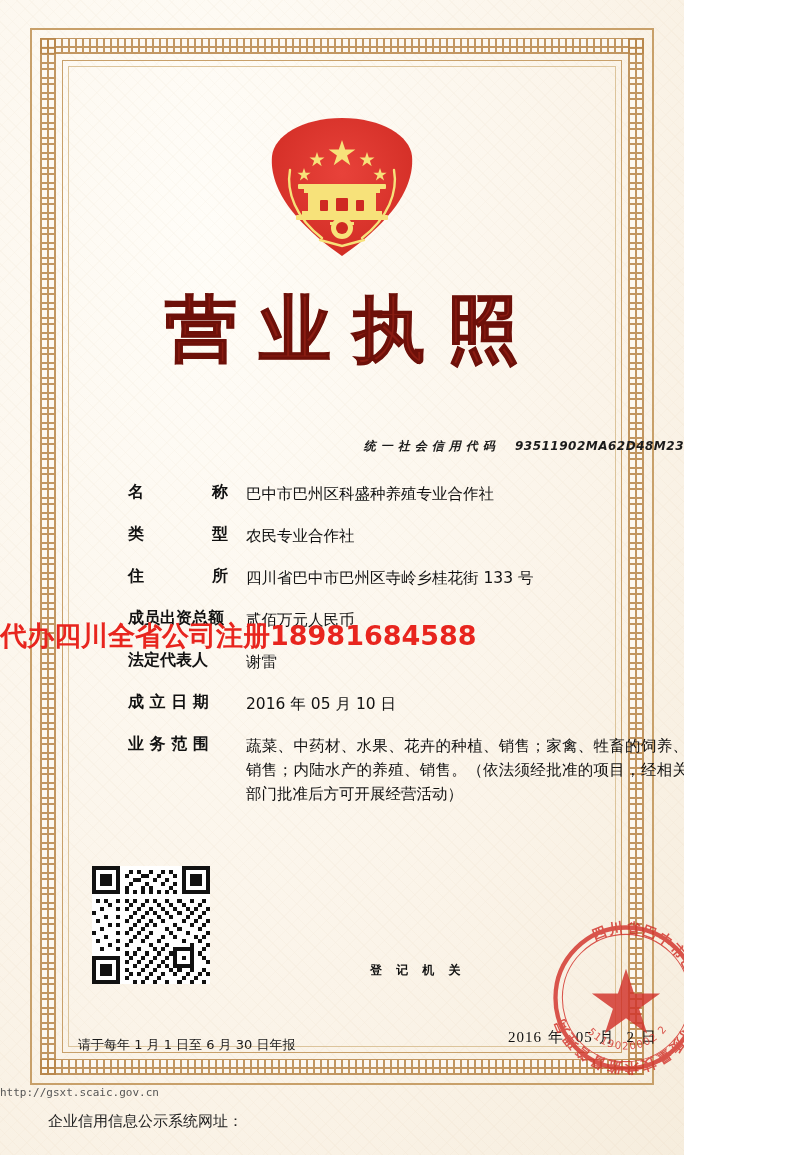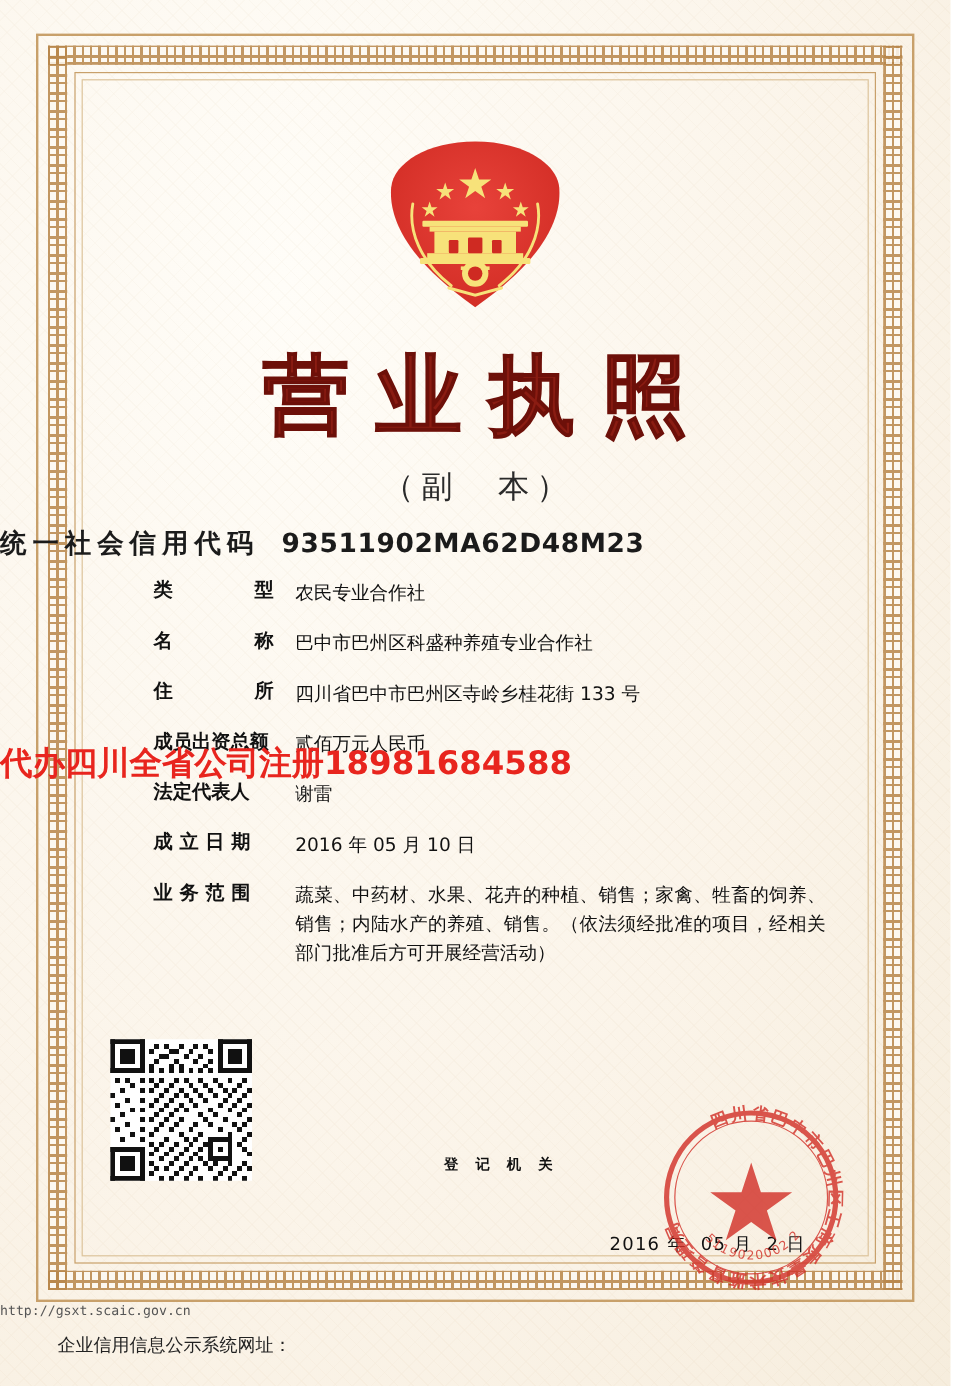--- a/index.html
+++ b/index.html
@@ -8,21 +8,21 @@
     background: #ffffff;
   }
   body {
     width: 800px;
     height: 1155px;
     font-family: "DejaVu Sans", "Liberation Sans", sans-serif;
     overflow: hidden;
   }
   .page {
     position: relative;
-    width: 792px;
+    width: 684px;
     height: 1155px;
     background: #fdf9f2;
     background-image:
       radial-gradient(ellipse at 30% 20%, #fffdf8 0%, #fbf4e9 60%, #f6eddd 100%);
     overflow: hidden;
   }
   
   .frame-outer {
     position: absolute;
     left: 30px; top: 28px; right: 30px; bottom: 70px;
@@ -94,26 +94,27 @@
     font-family: "DejaVu Serif", "Liberation Serif", serif;
     font-size: 26px;
     letter-spacing: 6px;
     text-indent: 6px;
     color: #2a2a2a;
   }
   .credit-code {
     position: absolute;
     top: 438px;
     left: 0; right: 0;
-    text-align: left;
+    text-align: right;
     font-family: "DejaVu Sans", "Liberation Sans", sans-serif;
-    font-size: 22px;
+    font-size: 12px;
     letter-spacing: 1px;
     color: #1b1b1b;
     font-weight: bold;
+    font-style: italic;
   }
   .credit-code .lbl { letter-spacing: 5px; }
   .credit-code .val { margin-left: 10px; letter-spacing: .5px; }
 
   
   .fields {
     position: absolute;
     left: 128px;
     top: 482px;
     width: 560px;
@@ -165,21 +166,21 @@
     color: #111;
   }
   .reg-date {
     position: absolute;
     left: 505px;
     top: 1028px;
     font-size: 15px;
     letter-spacing: 1px;
     color: #111;
   }
-  .reg-date span { margin: 12px 3px; }
+  .reg-date span { margin: 12px 3px; font-family: Liberation Serif, serif; }
 
   
   .seal {
     position: absolute;
     left: 540px;
     top: 912px;
     width: 172px;
     height: 172px;
     opacity: .82;
   }
@@ -293,37 +294,36 @@
       <circle cx="80" cy="118" r="6" fill="#cf2a22"></circle>
       <g stroke="#f7e27a" stroke-width="2.4" fill="none" stroke-linecap="round">
         <path d="M28 60 C24 82 34 108 60 128"></path>
         <path d="M132 60 C136 82 126 108 100 128"></path>
         <path d="M58 130 L80 136 L102 130"></path>
       </g>
     </svg>
   </div>
 
   <div class="title">营业执照</div>
-  <div class="subtitle">（副　本）</div>
 
   <div class="credit-code">
     <span class="lbl">统一社会信用代码</span>
     <span class="val">93511902MA62D48M23</span>
   </div>
 
   <div class="fields">
 
     <div class="row">
+      <div class="label sp5">名　　称</div>
+      <div class="value">巴中市巴州区科盛种养殖专业合作社</div>
+    </div>
+
+    <div class="row">
       <div class="label sp5">类　　型</div>
       <div class="value">农民专业合作社</div>
-    </div>
-
-    <div class="row">
-      <div class="label sp5">名　　称</div>
-      <div class="value">巴中市巴州区科盛种养殖专业合作社</div>
     </div>
 
     <div class="row">
       <div class="label sp5">住　　所</div>
       <div class="value">四川省巴中市巴州区寺岭乡桂花街 133 号</div>
     </div>
 
     <div class="row">
       <div class="label sp0">成员出资总额</div>
       <div class="value">贰佰万元人民币</div>
@@ -580,16 +580,17 @@
       </text>
       <polygon fill="#d2322a" points="100,66 109.4,94.8 139.7,94.8 115.2,112.6 124.6,141.4 100,123.6 75.4,141.4 84.8,112.6 60.3,94.8 90.6,94.8"></polygon>
       <text font-size="12" fill="#d2322a" font-family="'DejaVu Sans','Liberation Sans',sans-serif" letter-spacing="1.6">
         <textPath href="#sealArcBottom" startOffset="23%">5119020002 2</textPath>
       </text>
     </svg>
   </div>
 
   <div class="watermark">代办四川全省公司注册18981684588</div>
 
+  <div class="annual-note">请于每年 1 月 1 日至 6 月 30 日年报</div>
   <div class="gov-url">http://gsxt.scaic.gov.cn</div>
   <div class="foot-left">企业信用信息公示系统网址：</div>
 
 </div>
 
 </body></html>

